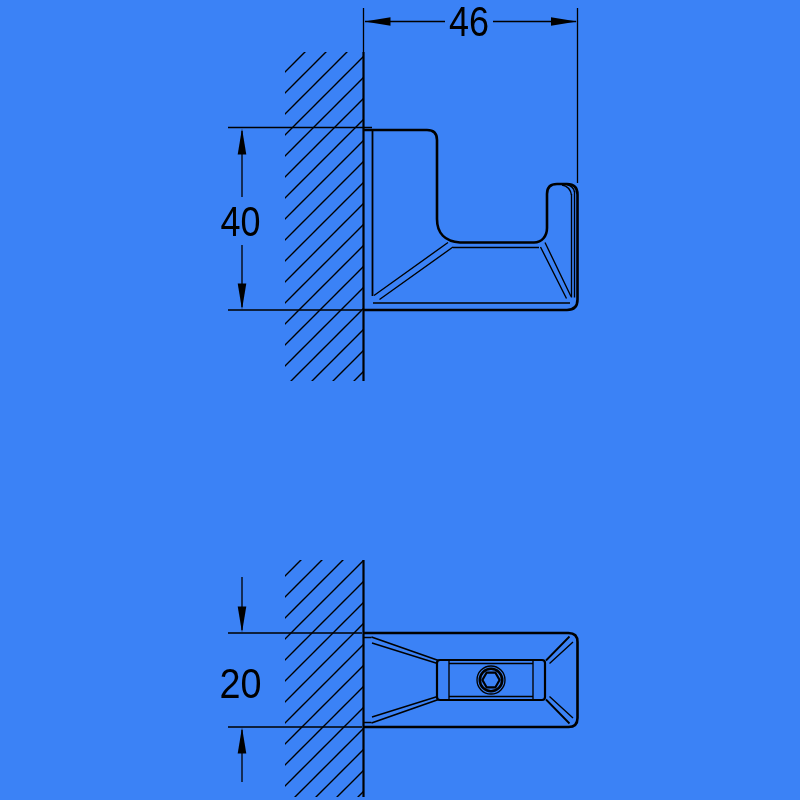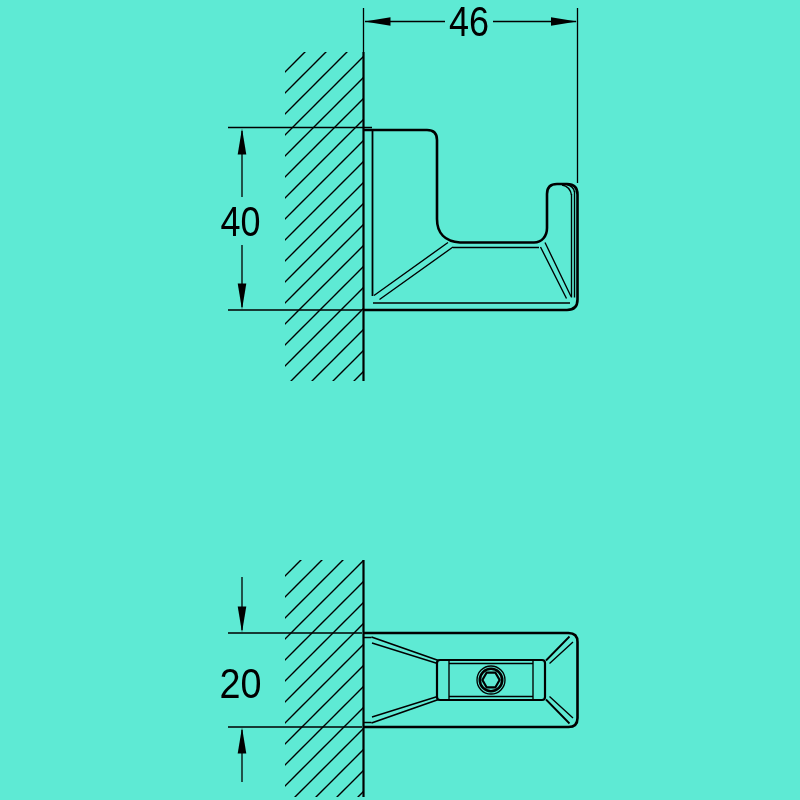--- a/index.html
+++ b/index.html
@@ -6,21 +6,21 @@
     margin: 0;
     padding: 0;
     background: #ffffff;
     width: 800px;
     height: 800px;
     overflow: hidden;
   }
   .drawing-stage {
     width: 800px;
     height: 800px;
-    background: #5eead4;
+    background: #3b82f6;
   }
   svg { display: block; }
   .thick  { stroke: #000; stroke-width: 2.6; fill: none; stroke-linecap: butt; }
   .med    { stroke: #000; stroke-width: 1.8; fill: none; }
   .thin   { stroke: #000; stroke-width: 1.35; fill: none; }
   .walledge { stroke: #000; stroke-width: 2.2; fill: none; }
   .dimline  { stroke: #000; stroke-width: 1.3; fill: none; }
   .arrow  { fill: #000; stroke: none; }
   .dim-text {
     font-family: "Liberation Sans", "DejaVu Sans", sans-serif;

